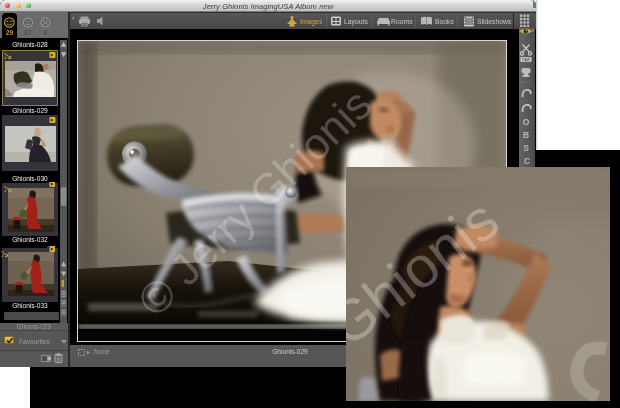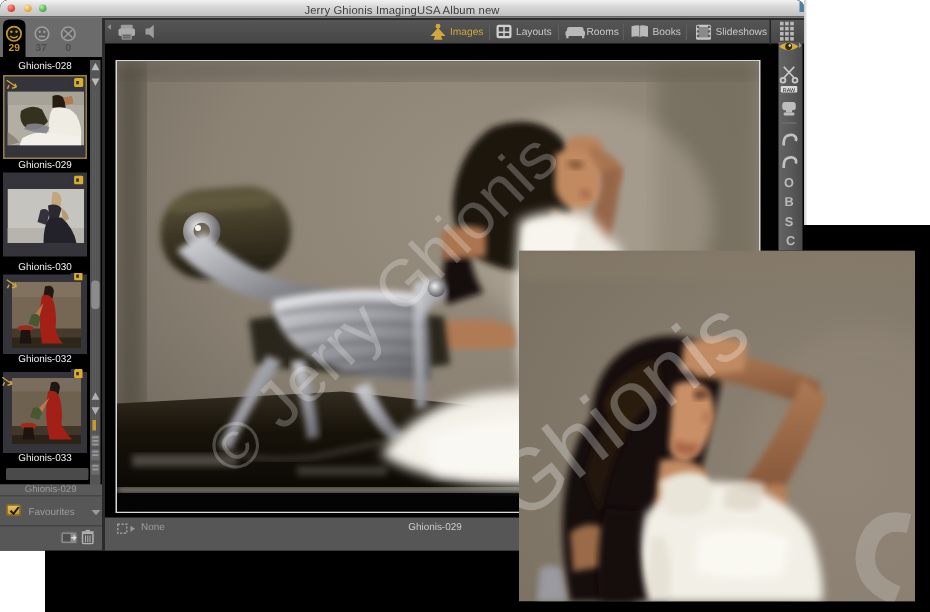--- a/index.html
+++ b/index.html
@@ -5,21 +5,21 @@
   * { margin:0; padding:0; box-sizing:border-box; }
   html,body { width:620px; height:408px; background:#fff; overflow:hidden;
     font-family:"Liberation Sans", sans-serif; }
   .abs { position:absolute; }
   #stage { position:relative; width:620px; height:408px; background:#fff; }
   #win { position:absolute; left:0; top:0; width:536px; height:367px;
     border-radius:5px 5px 0 0; overflow:hidden; background:#000;
     }
   #titlebar { position:absolute; left:0; top:0; width:536px; height:12px;
     background:linear-gradient(#f2f2f2,#d6d6d6 45%,#c0c0c0);
-    border-bottom:1px solid #7d7d7d; border-radius:5px 5px 0 0; }
+    border-bottom:1px solid #7d7d7d; border-radius:5px 5px 0 0;font-style:italic; }
   .tl { position:absolute; top:3px; width:5.4px; height:5.4px; border-radius:50%; }
   #title-text { position:absolute; top:1.5px; left:0; width:536px; text-align:center;
     font-size:7.5px; color:#3c3c3c; letter-spacing:0.1px; }
   #toolbar { position:absolute; left:70px; top:12px; width:466px; height:16.5px;
     background:linear-gradient(#565656,#464646); border-top:1px solid #2e2e2e; }
   .tbtext { position:absolute; top:4.5px; font-size:6.8px; color:#c8c8c8; }
   .tbdiv { position:absolute; top:2px; width:1px; height:12px; background:#333;
     border-right:1px solid #5e5e5e; }
   #sidebar { position:absolute; left:0; top:12px; width:70px; height:355px; background:#000; }
   #sbheader { position:absolute; left:0; top:0; width:67.5px; height:26px; background:#6b6b6b; }

